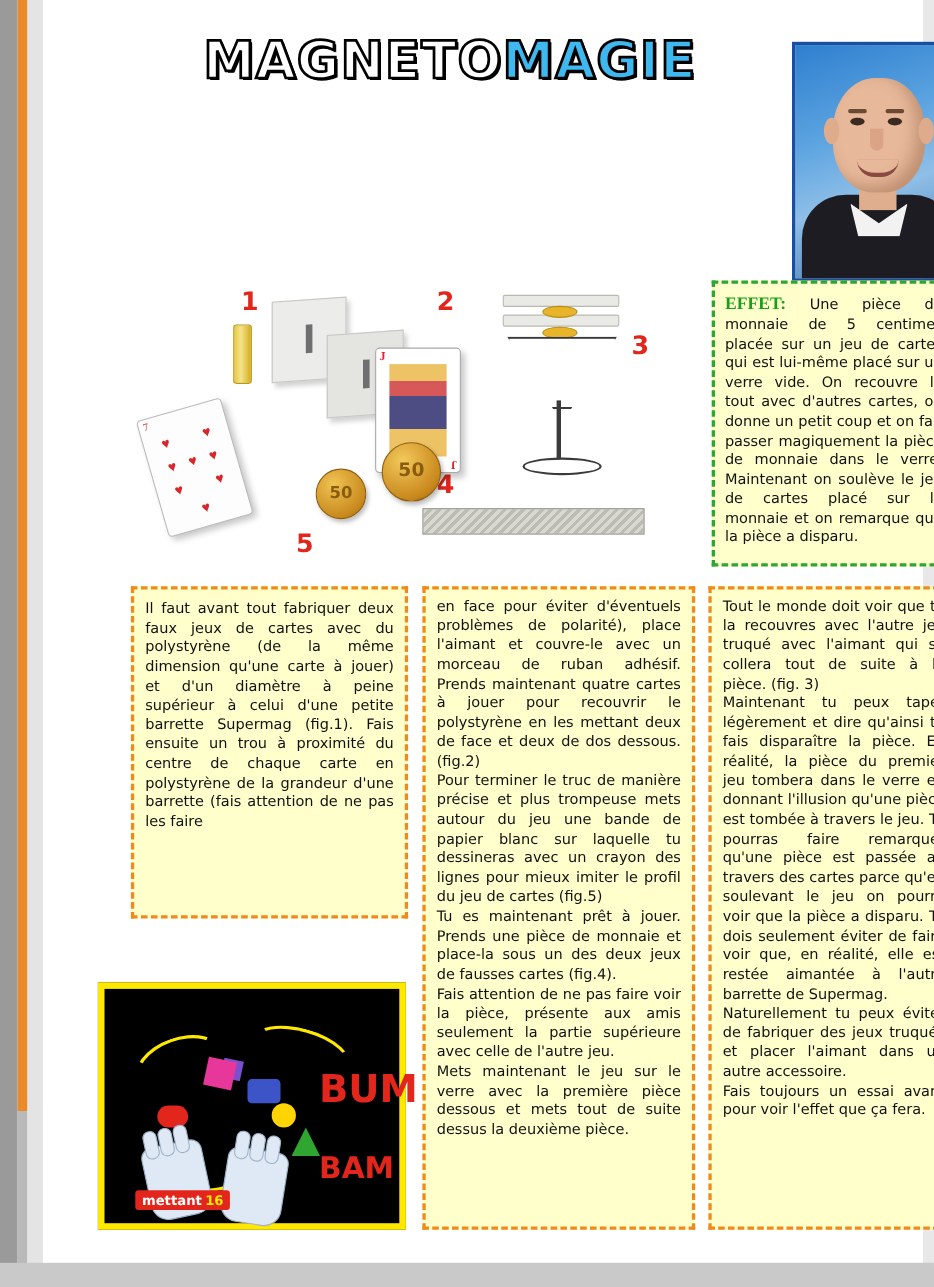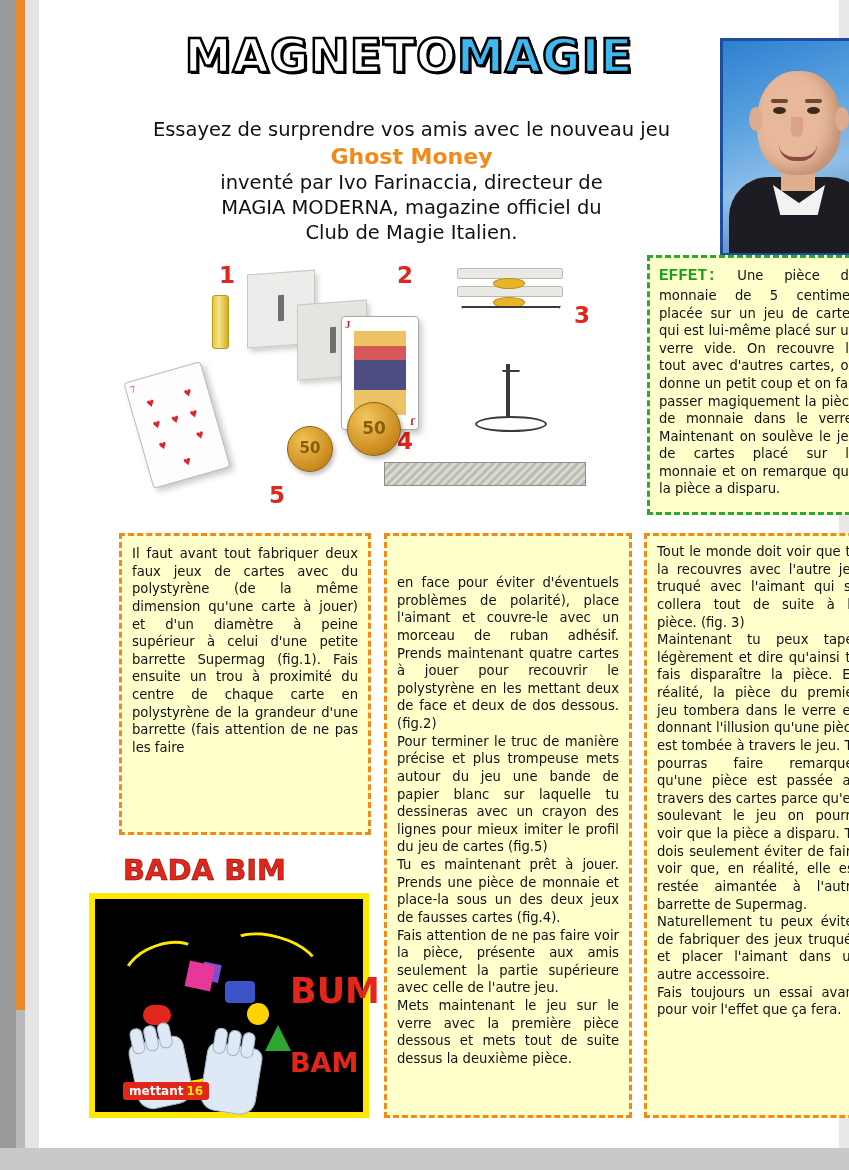--- a/index.html
+++ b/index.html
@@ -354,21 +354,21 @@
   .effet {
     position: absolute;
     left: 608px; top: 255px;
     width: 222px; height: 260px;
     background: #ffffcc;
     border: 3px dashed #2fa62f;
     box-sizing: border-box;
     padding: 8px 9px;
   }
   .effet .lbl {
-    font-family: Liberation Mono, monospace;
+    font-family: Liberation Serif, serif;
     font-weight: bold;
     font-size: 16px;
     color: #17a017;
   }
   .effet p {
     margin: 0;
     font-family: "DejaVu Sans", sans-serif;
     font-size: 13.2px;
     line-height: 1.33;
     color: #111;
@@ -528,27 +528,20 @@
   <div class="scan-bottom"></div>
 
   <div class="sheet">
 
     <div class="title">
       <span class="title-row">
         <span class="w1">MAGNETO</span><span class="w2">MAGIE</span>
       </span>
     </div>
 
-    <div class="intro">
-      <div>Essayez de surprendre vos amis avec le nouveau jeu</div>
-      <div class="ghost">Ghost Money</div>
-      <div>inventé par Ivo Farinaccia, directeur de</div>
-      <div>MAGIA MODERNA, magazine officiel du</div>
-      <div>Club de Magie Italien.</div>
-    </div>
 
     <div class="portrait">
       <div class="body"></div>
       <div class="neck"></div>
       <div class="collar"></div>
       <div class="head"></div>
       <div class="ear-l"></div>
       <div class="ear-r"></div>
       <div class="brow-l"></div>
       <div class="brow-r"></div>
@@ -622,36 +615,35 @@
 
     <div class="effet">
       <p><span class="lbl">EFFET:</span> <span>Une pièce de monnaie de 5 centimes placée sur un jeu de cartes qui est lui-même placé sur un verre vide. On recouvre le tout avec d'autres cartes, on donne un petit coup et on fait passer magiquement la pièce de monnaie dans le verre. Maintenant on soulève le jeu de cartes placé sur  la monnaie et on remarque que la pièce a disparu.</span></p>
     </div>
 
     <div class="col col1">
       <p>Il faut avant tout fabriquer deux faux jeux de cartes avec du polystyrène (de la même dimension qu'une carte à jouer) et d'un diamètre à peine supérieur à celui d'une petite barrette Supermag (fig.1). Fais ensuite un trou à proximité du centre de chaque carte en polystyrène de la grandeur d'une barrette (fais attention de ne pas les faire</p>
     </div>
 
     <div class="col col2">
-      <p style="white-space: pre-line; margin-top: 31px;">en face pour éviter d'éventuels problèmes de polarité), place l'aimant et couvre-le avec un morceau de ruban adhésif. Prends maintenant quatre cartes à jouer pour recouvrir le polystyrène en les mettant deux de face et deux de dos dessous. (fig.2)
+      <p style="white-space: pre-line;">en face pour éviter d'éventuels problèmes de polarité), place l'aimant et couvre-le avec un morceau de ruban adhésif. Prends maintenant quatre cartes à jouer pour recouvrir le polystyrène en les mettant deux de face et deux de dos dessous. (fig.2)
 Pour terminer le truc de manière précise et plus trompeuse mets autour du jeu une bande de papier blanc sur laquelle tu dessineras avec un crayon des lignes pour mieux imiter le profil du jeu de cartes (fig.5)
 Tu es maintenant prêt à jouer. Prends une pièce de monnaie et place-la sous un des deux jeux de fausses cartes (fig.4).
 Fais attention de ne pas faire voir la pièce, présente aux amis seulement la partie supérieure avec celle de l'autre jeu.
 Mets maintenant le jeu sur le verre avec la première pièce dessous et mets tout de suite dessus la deuxième pièce.</p>
     </div>
 
     <div class="col col3">
       <p style="white-space: pre-line;">Tout le monde doit voir que tu la recouvres avec l'autre jeu truqué avec l'aimant qui se collera tout de suite à la pièce. (fig. 3)
 Maintenant tu peux taper légèrement et dire qu'ainsi tu fais disparaître la pièce. En réalité, la pièce du premier jeu tombera dans le verre en donnant l'illusion qu'une pièce est tombée à travers le jeu. Tu pourras faire remarquer qu'une pièce est passée au travers des cartes parce qu'en soulevant le jeu on pourra voir que la pièce a disparu. Tu dois seulement éviter de faire voir que, en réalité, elle est restée aimantée à l'autre barrette de Supermag.
 Naturellement tu peux éviter de fabriquer des jeux truqués et placer l'aimant dans un autre accessoire.
 Fais toujours un essai avant pour voir l'effet que ça fera.</p>
     </div>
 
     <div class="ad">
-      <div class="badatext">BADA BIM</div>
       <div class="panel">
         <div class="squiggle sq1"></div>
         <div class="squiggle sq2"></div>
         <div class="squiggle sq3"></div>
         <div class="sq cube"></div>
         <div class="sq blue"></div>
         <div class="sq red"></div>
         <div class="sq yellowball"></div>
         <div class="sq green"></div>
         <div class="hand1">

